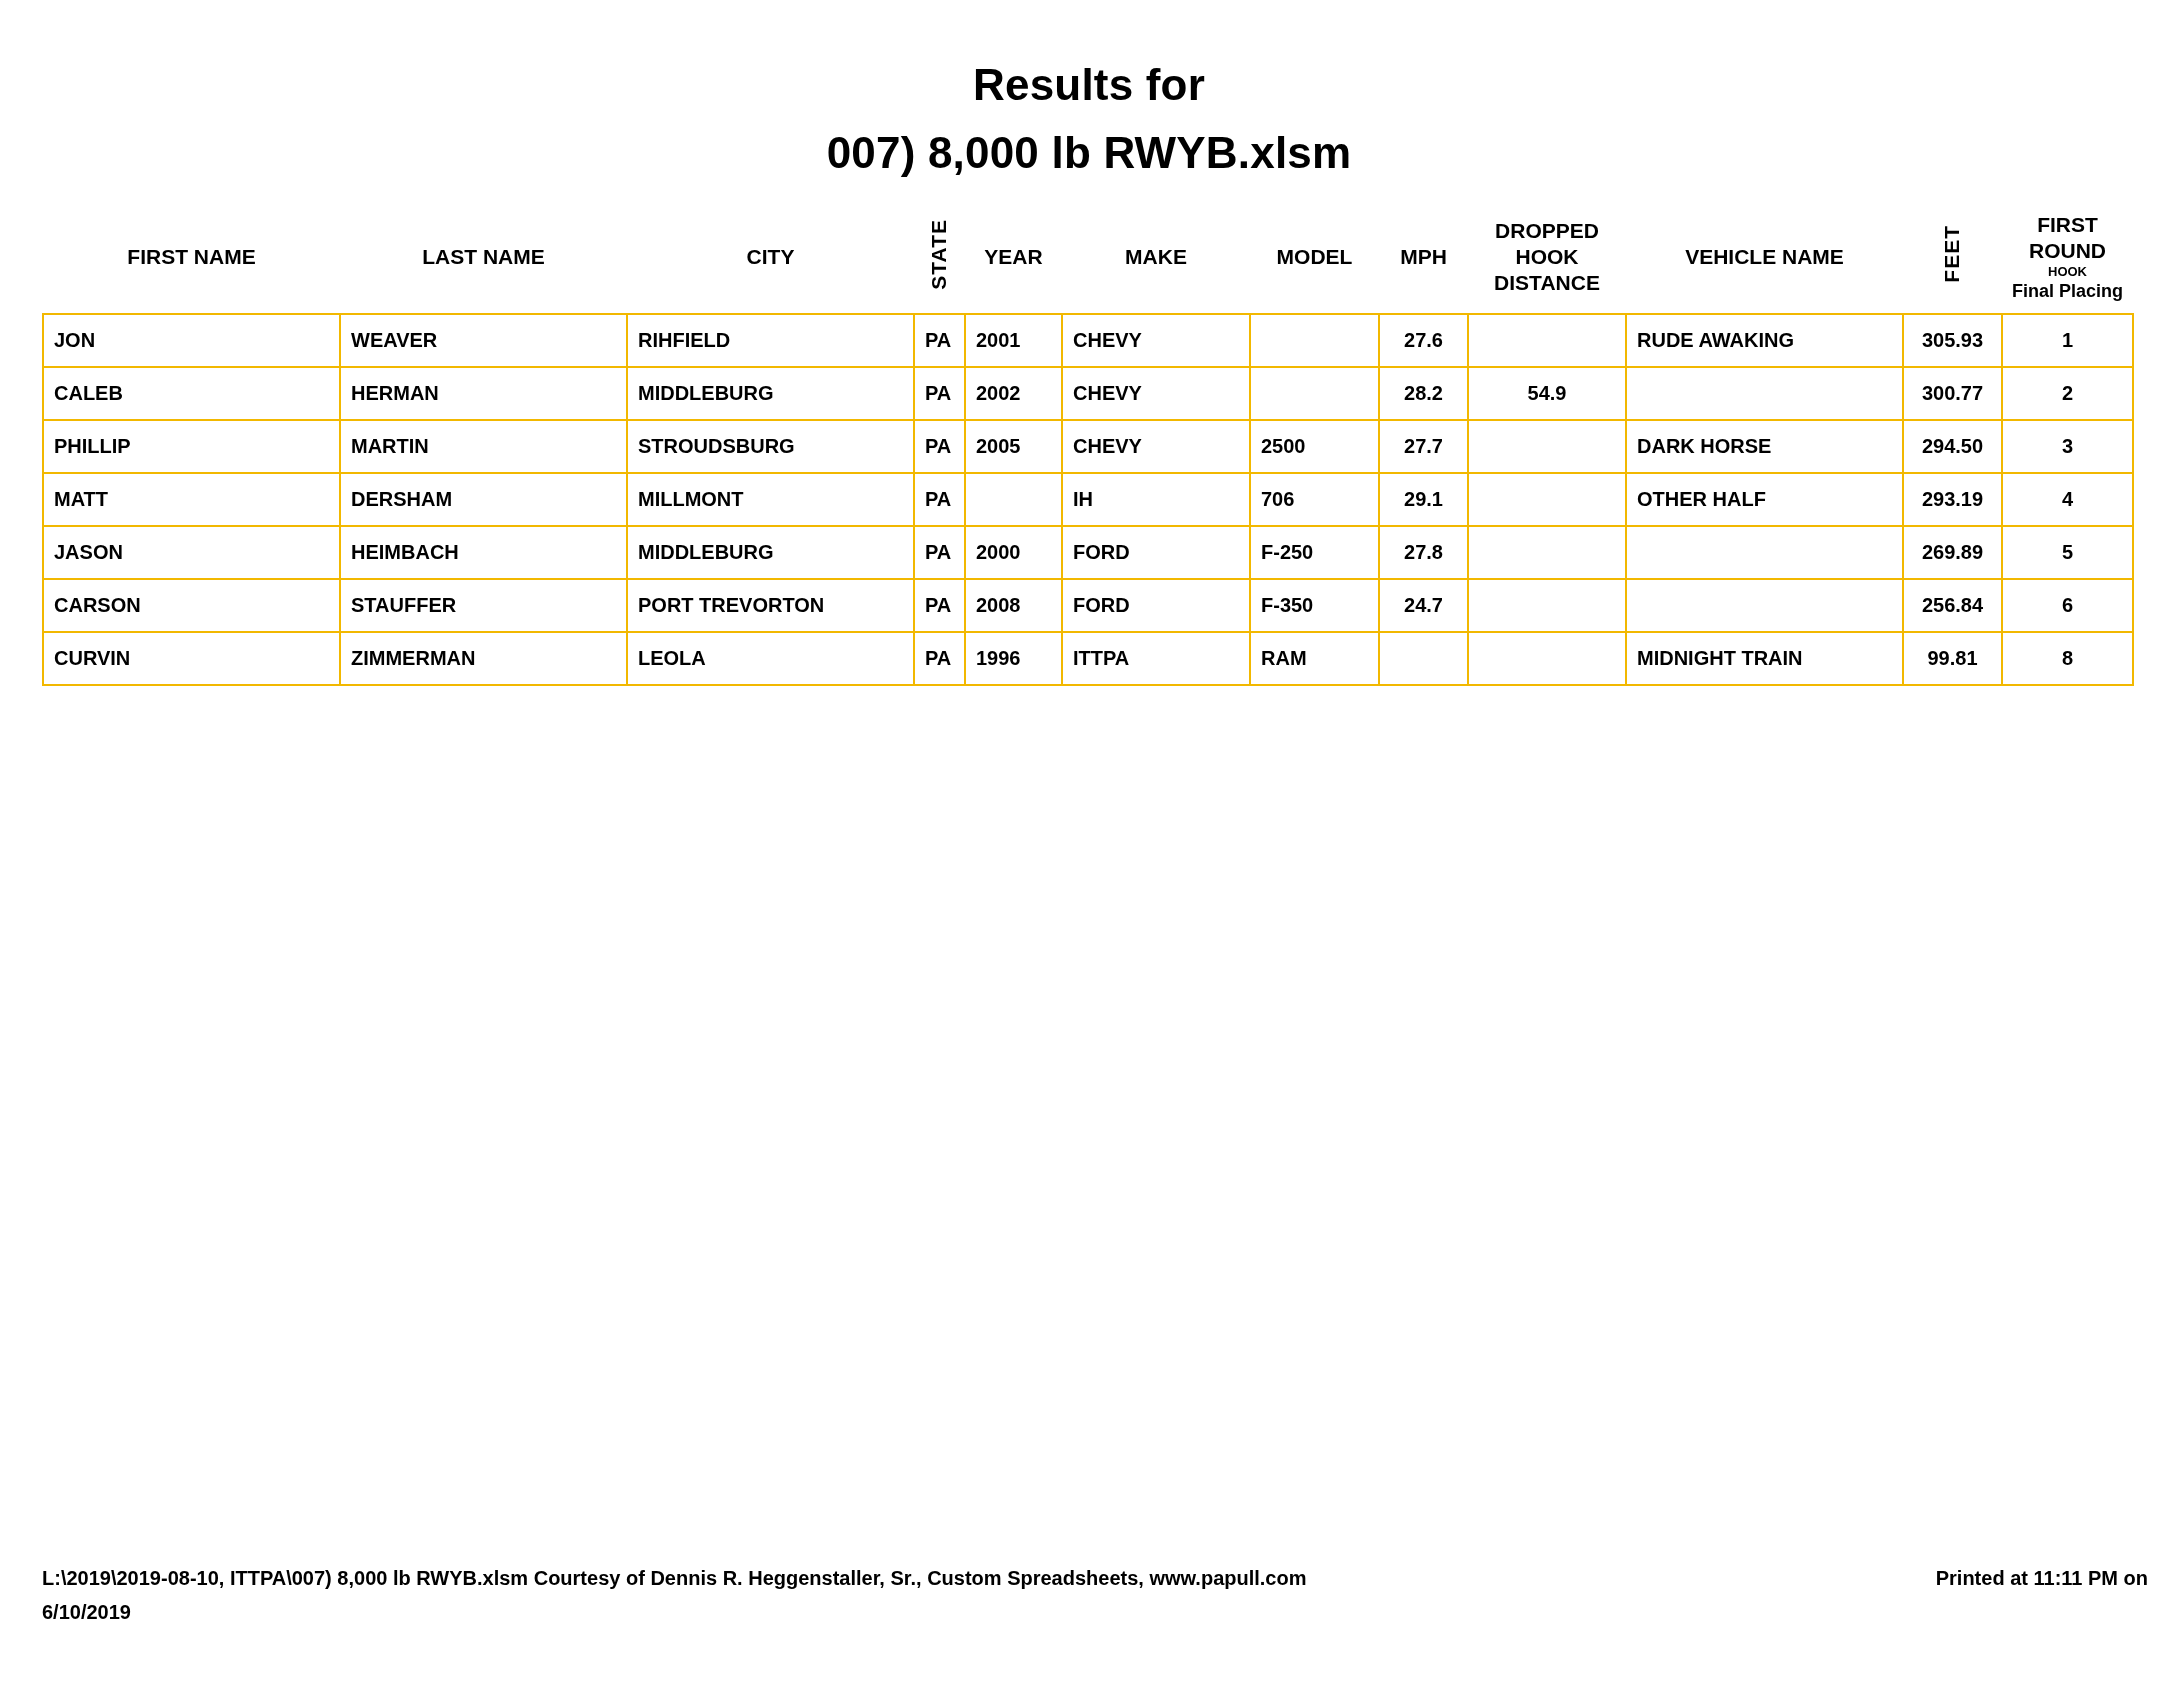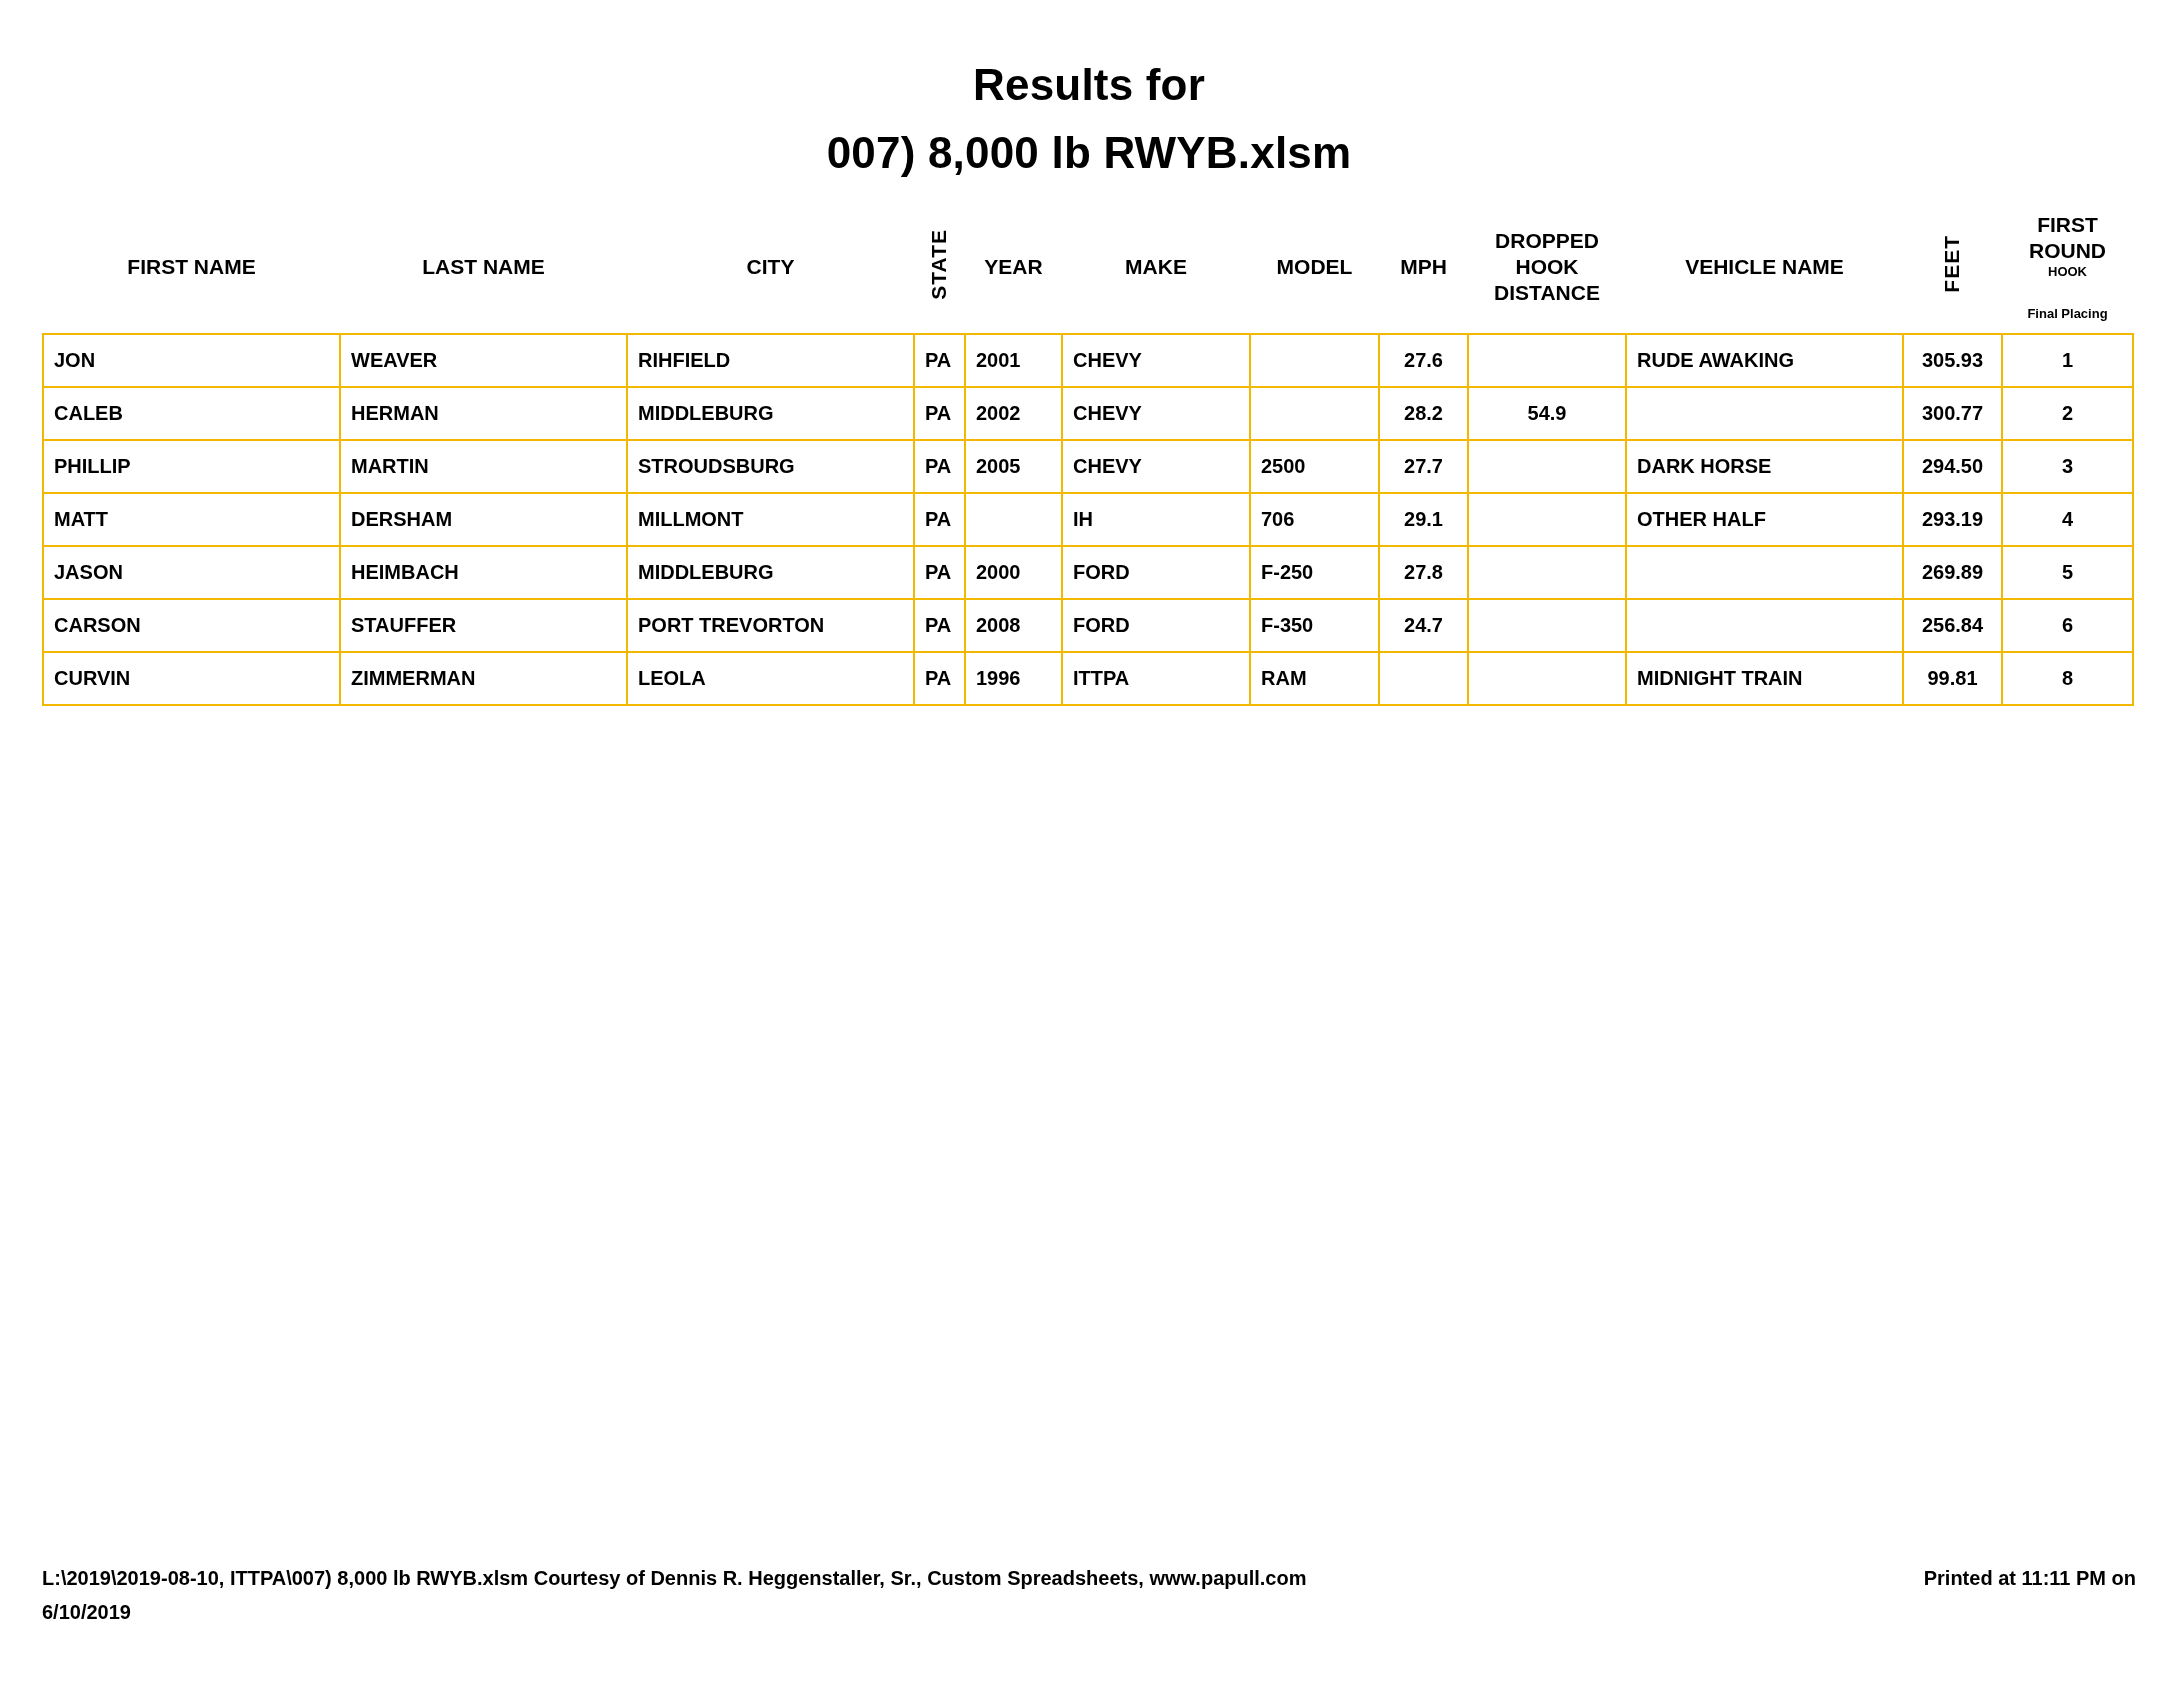--- a/index.html
+++ b/index.html
@@ -70,23 +70,22 @@
   th.firstround {
     font-size: 14px;
     font-weight: bold;
     line-height: 1.35;
   }
   th.firstround .sub {
     font-size: 13px;
     display: block;
   }
   th.firstround .sub2 {
-    font-size: 13px;
+    font-size: 18px;
     display: block;
-    margin-top: 26px;
   }
   th.dropped {
     font-size: 19px;
     line-height: 1.35;
   }
 
   table.results tbody td {
     border: 2px solid #f2b800;
     font-size: 20px;
     font-weight: bold;
@@ -114,21 +113,21 @@
   col.c-model   { width: 129px; }
   col.c-mph     { width: 89px; }
   col.c-dropped { width: 158px; }
   col.c-vehicle { width: 277px; }
   col.c-feet    { width: 99px; }
   col.c-place   { width: 131px; }
 
   .footer {
     position: absolute;
     left: 42px;
-    right: 42px;
+    right: 30px;
     bottom: 55px;
     font-size: 20px;
     font-weight: bold;
     line-height: 1.6;
   }
   .footer-row {
     display: flex;
     justify-content: space-between;
     align-items: flex-start;
   }

